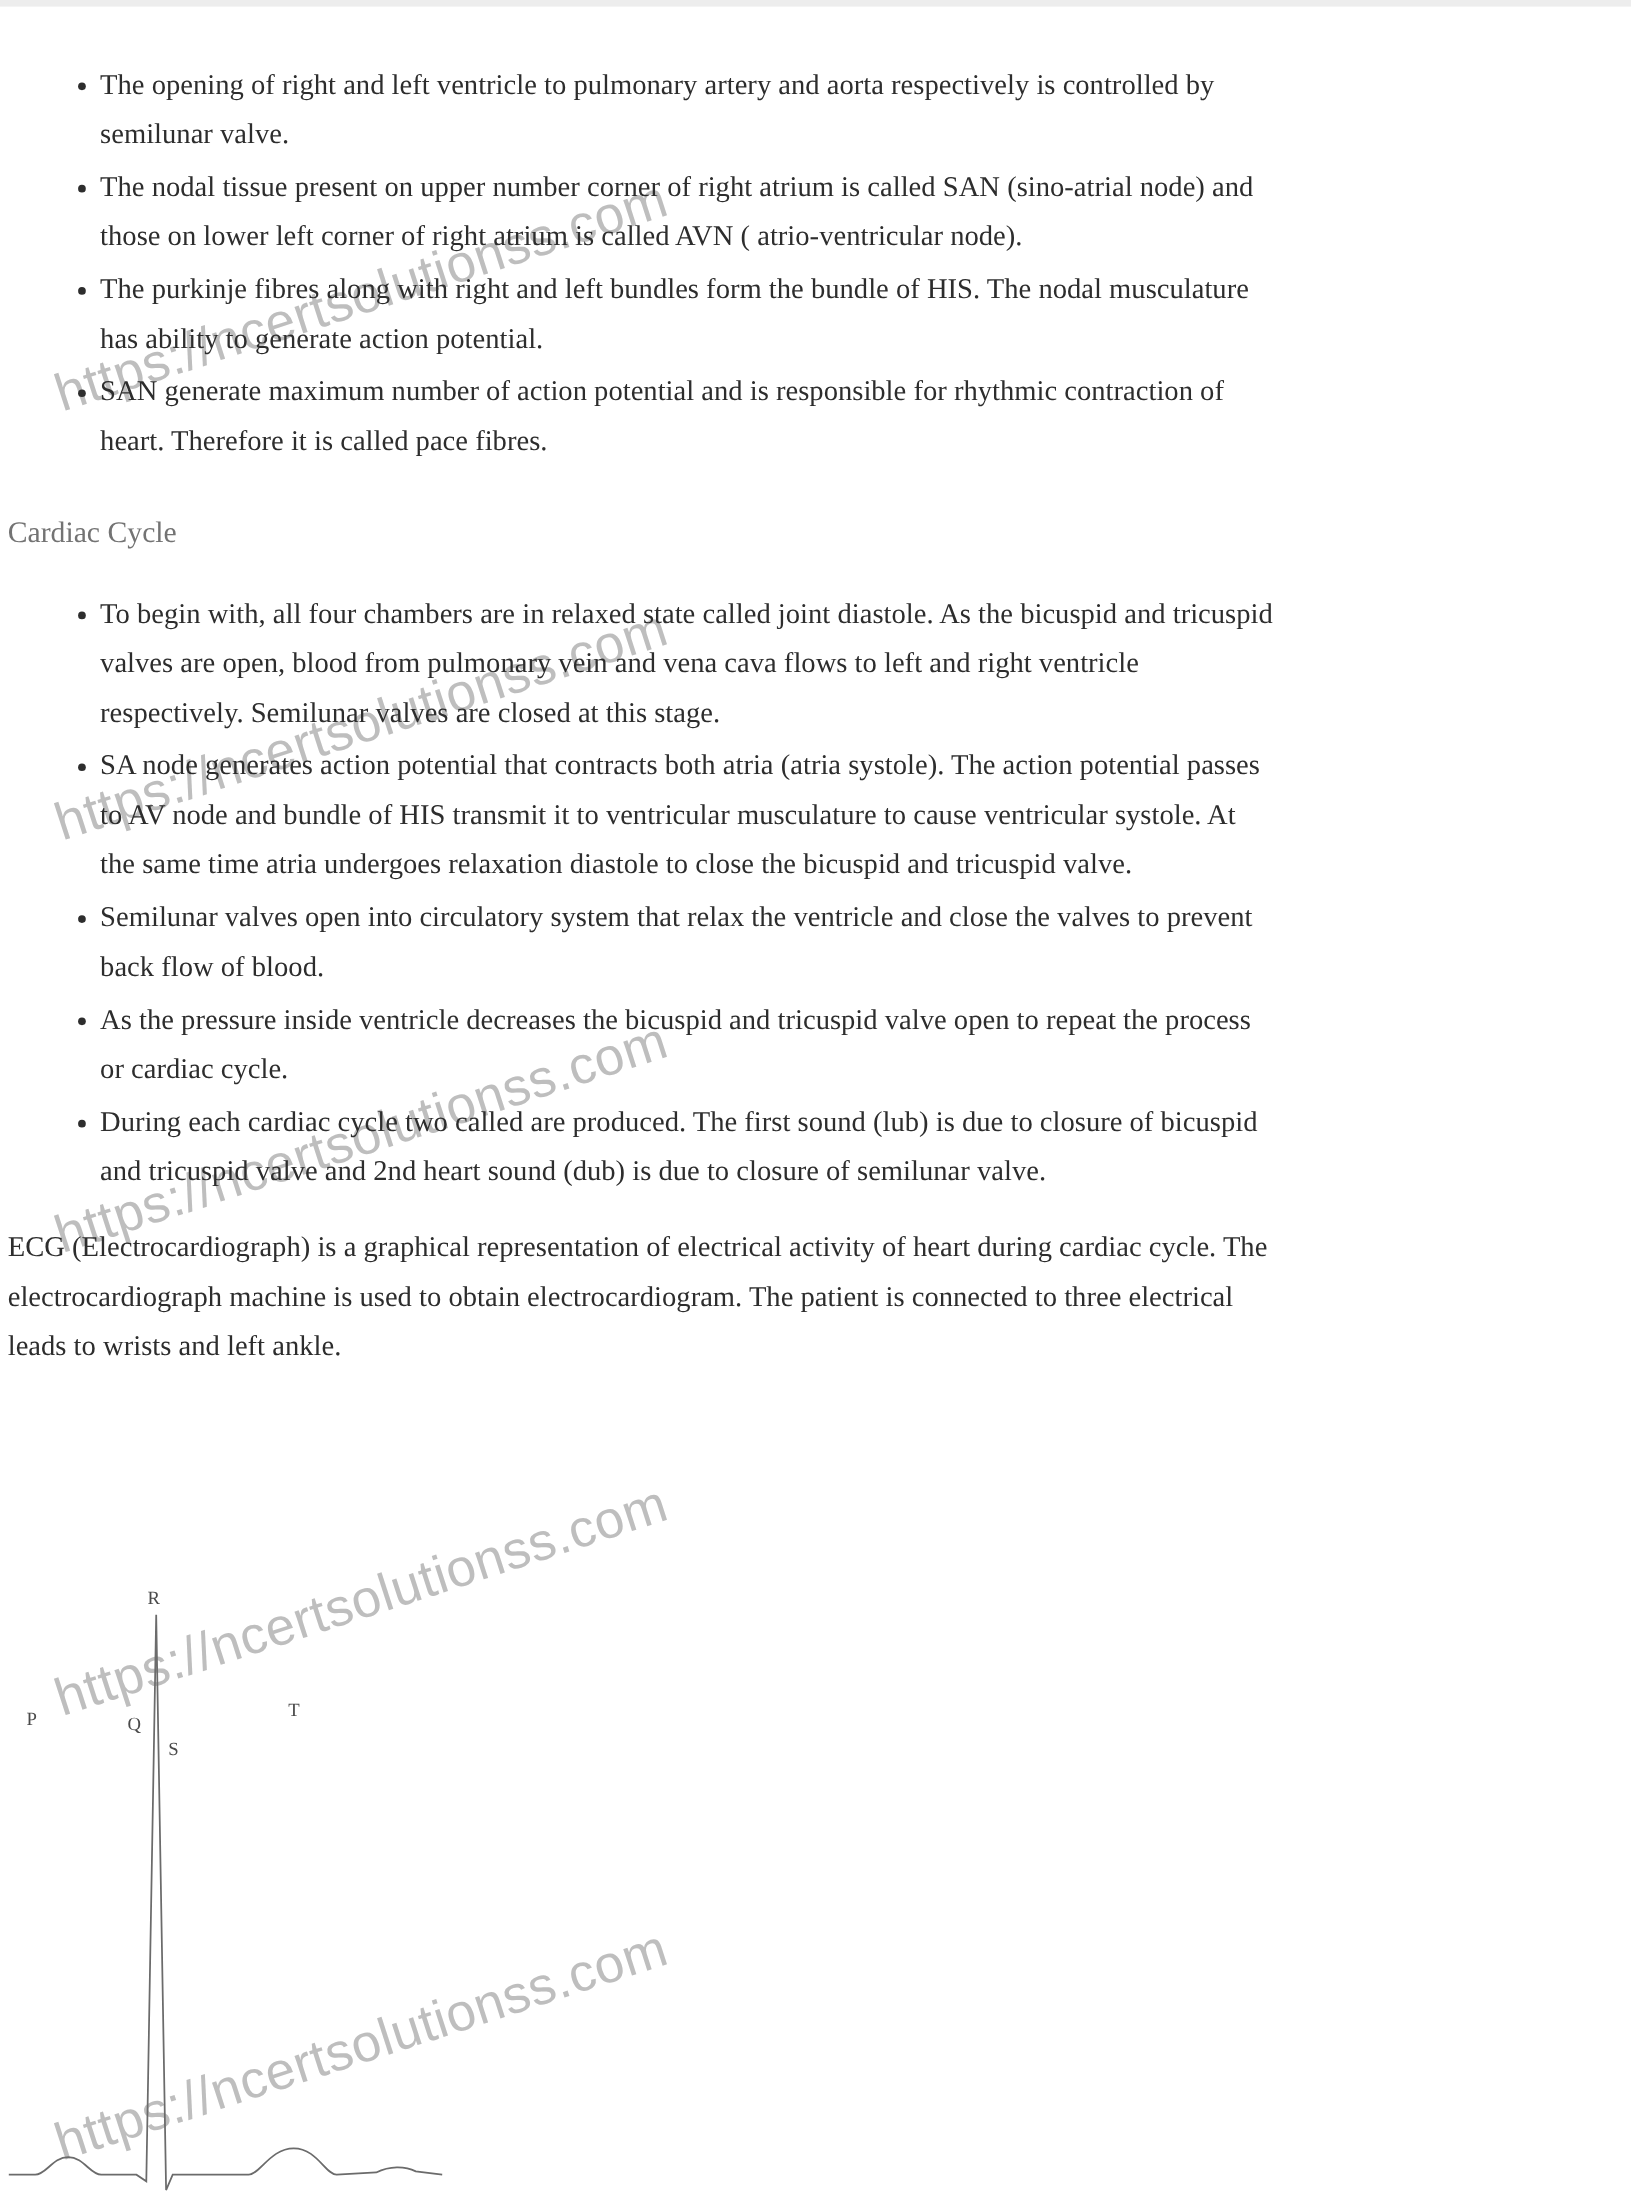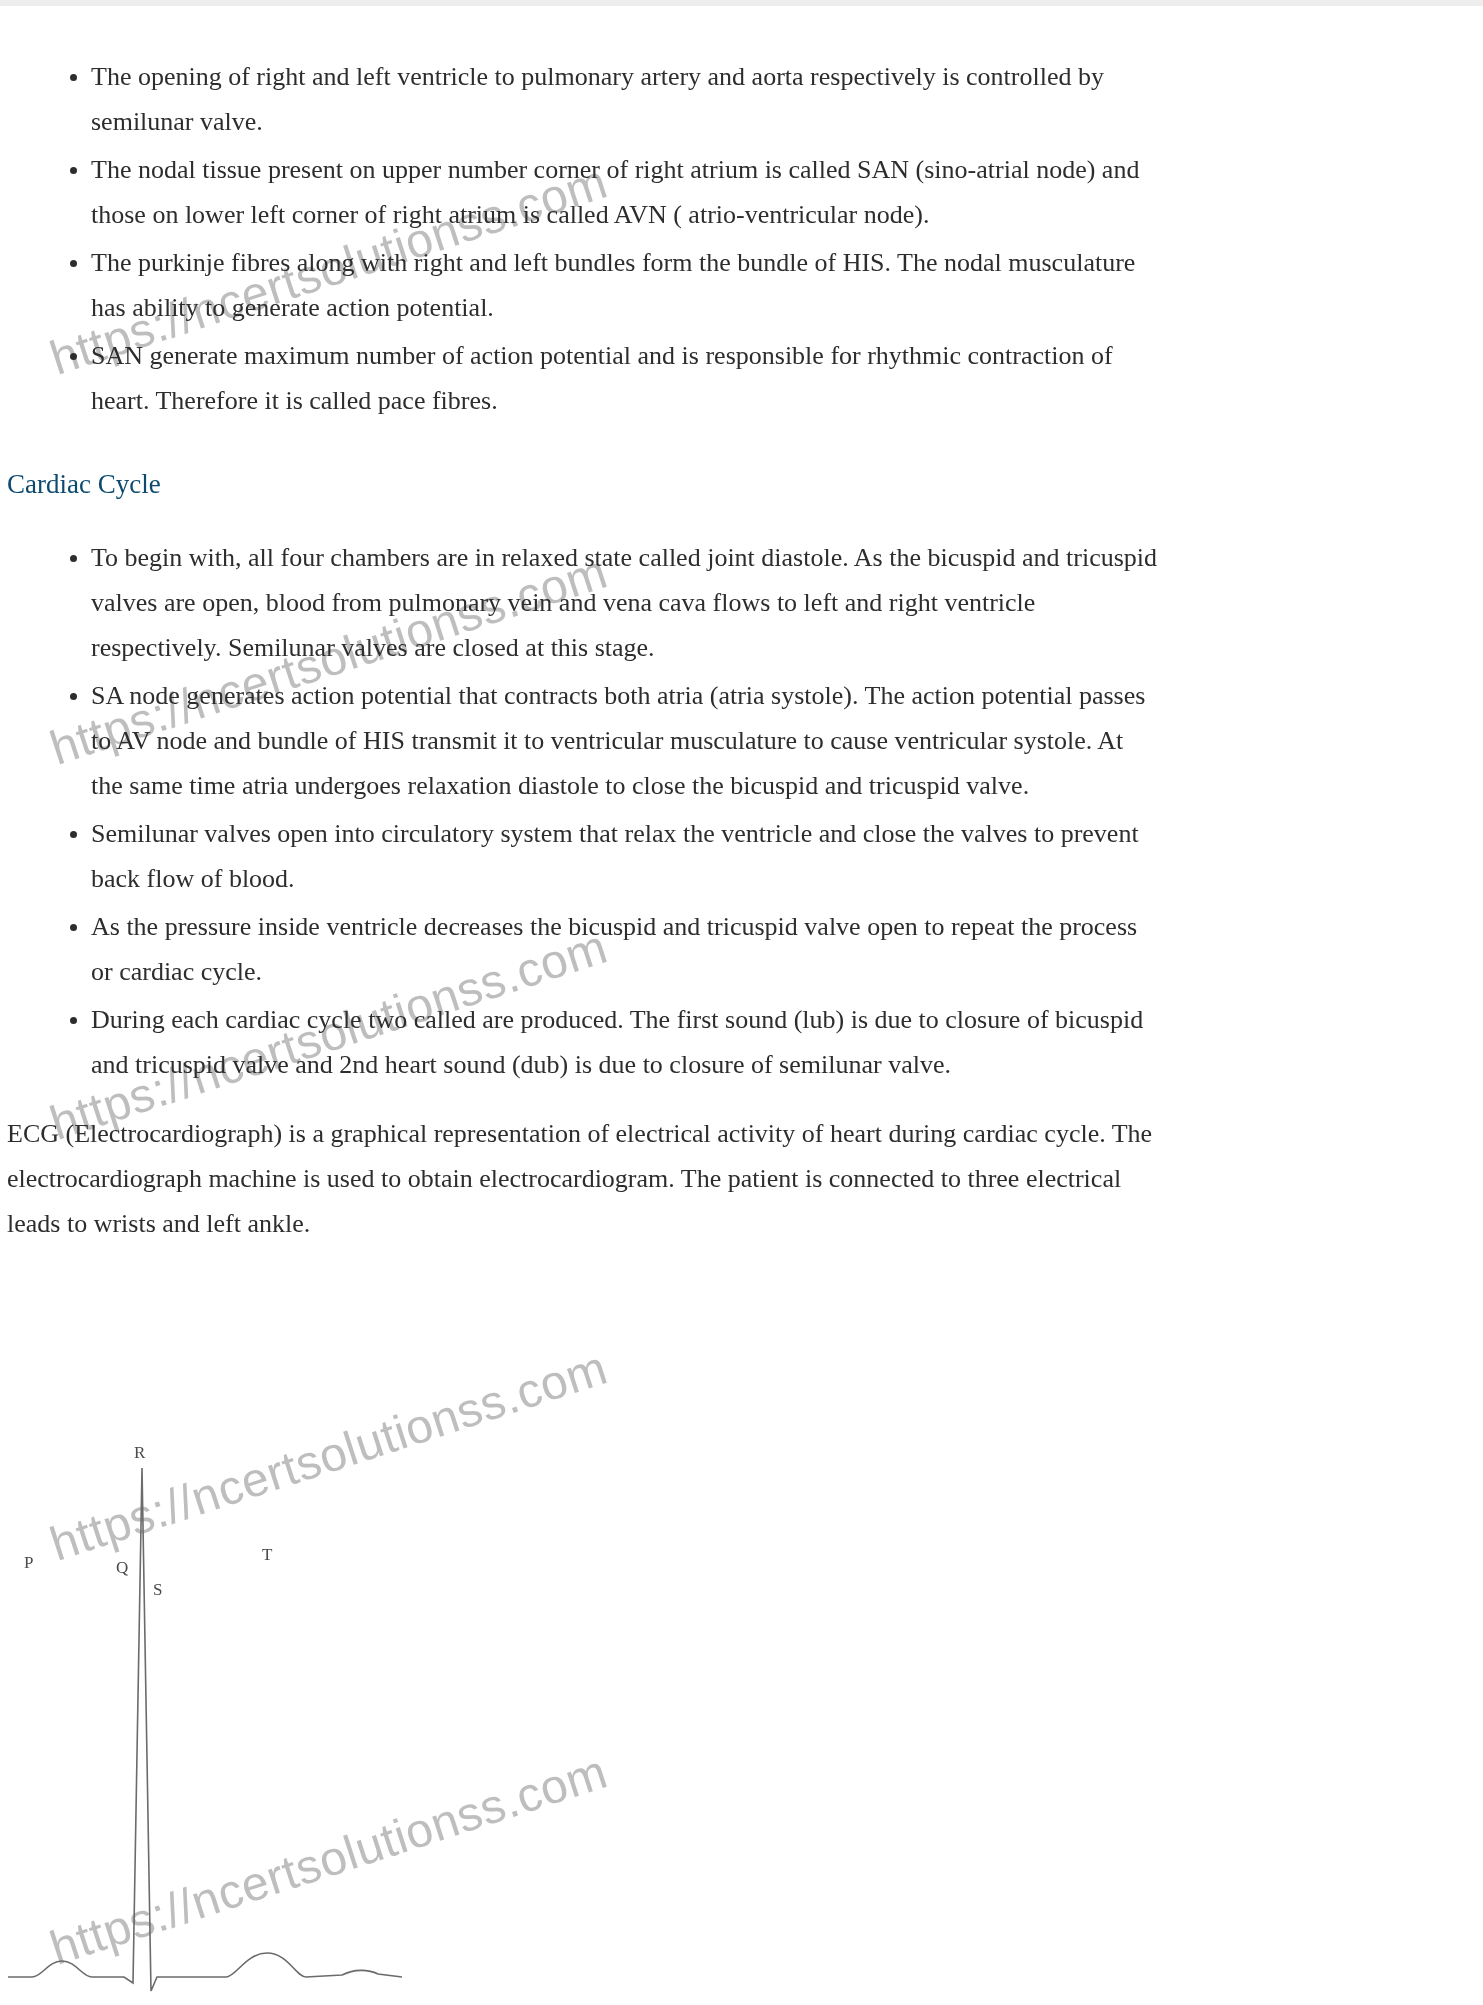--- a/index.html
+++ b/index.html
@@ -47,21 +47,21 @@
   ul.bullets {
     margin: 0; padding: 0 0 0 84px;
     list-style: disc outside;
   }
   ul.bullets li { margin: 0 0 3px 0; }
   ul.bullets li::marker { color: #2d2d2d; font-size: 24px; }
   h2.heading {
     margin: 38px 0 28px 0;
     font-size: 27px;
     line-height: 46px;
-    color: #0c4a6e;
+    color: #737373;
   }
   p.para { margin: 24px 0 0 0; }
   .ecg {
     position: absolute;
     left: 6px; top: 1428px;
     z-index: 1;
   }
   .ecg path { fill: none; stroke: #6b6b6b; stroke-width: 1.6px; }
   .ecg text {
     font-family: "Liberation Serif", "DejaVu Serif", serif;

